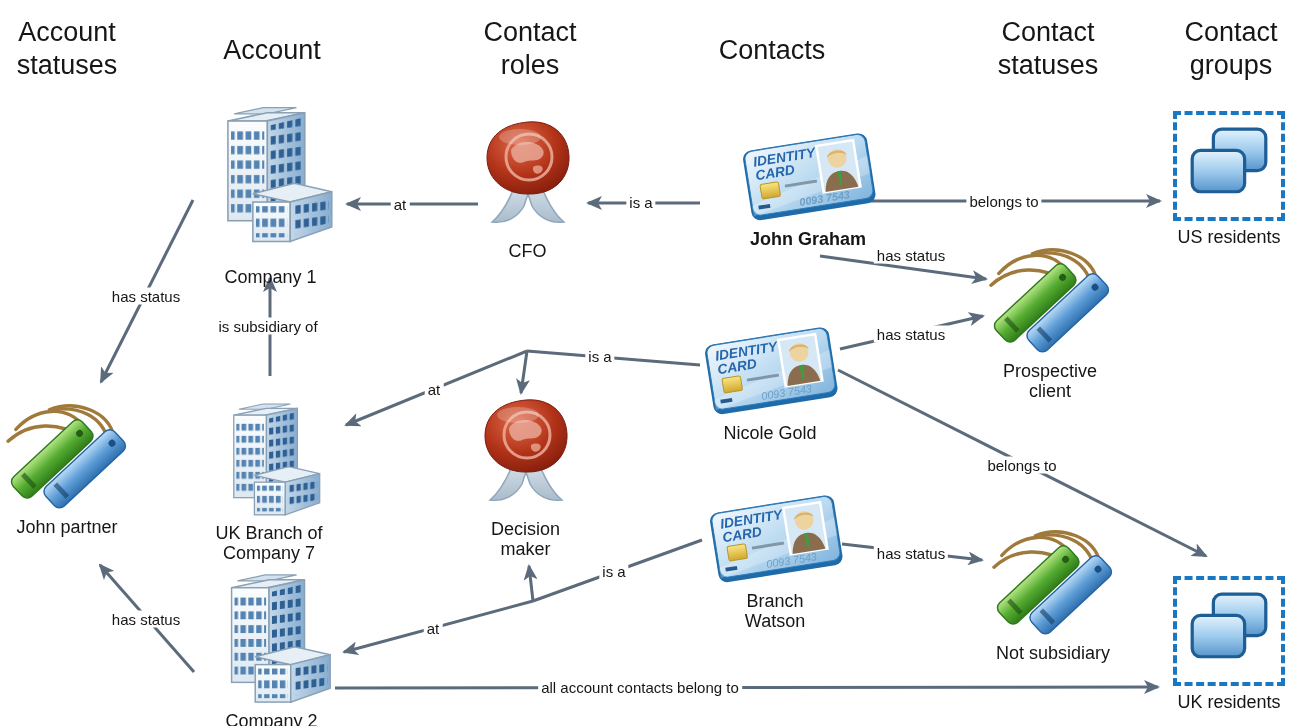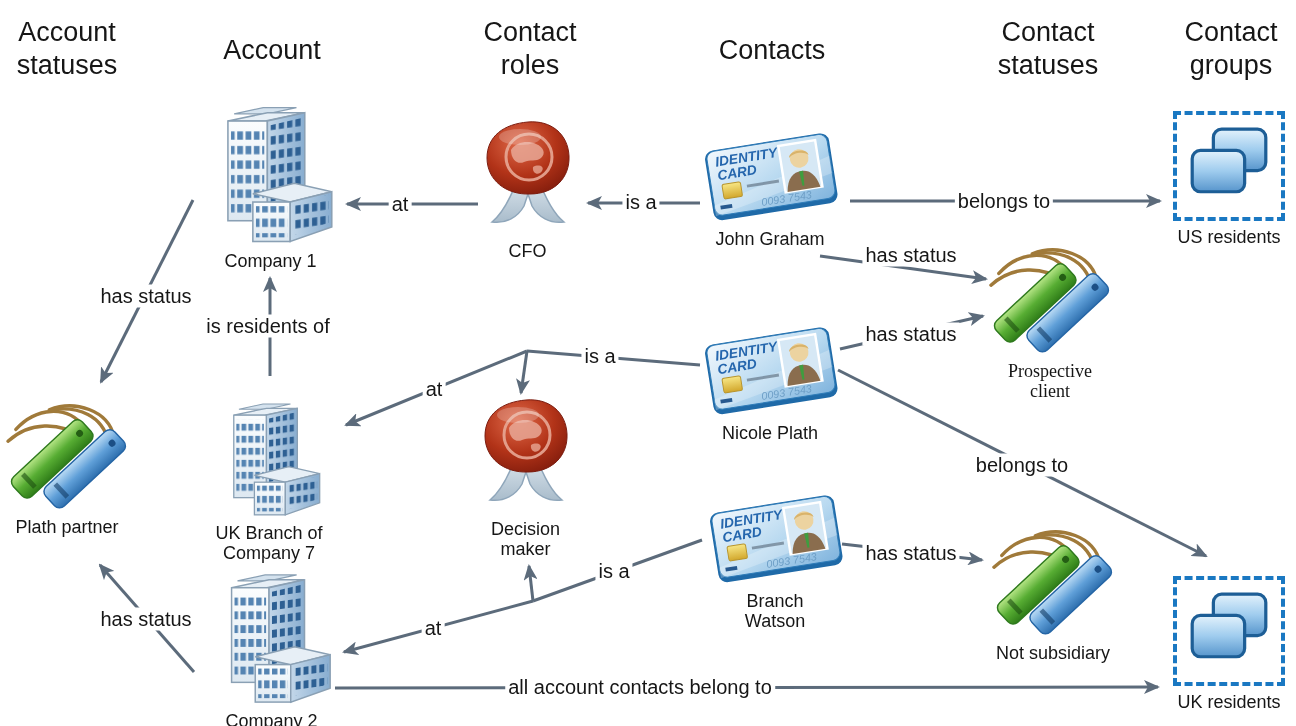--- a/index.html
+++ b/index.html
@@ -4,21 +4,21 @@
 <style>
   html,body{margin:0;padding:0;background:#fff;}
   .canvas{position:relative;width:1296px;height:726px;background:#fff;overflow:hidden;
           font-family:"Liberation Sans",sans-serif;color:#161616;margin-top:8px;}
   .edges{position:absolute;left:0;top:0;}
   .hdr{position:absolute;font-size:27px;line-height:1.22;text-align:center;color:#161616;}
   .node{position:absolute;display:flex;flex-direction:column;align-items:center;}
   .node svg.ic{display:block;}
   .nlbl{font-size:18px;line-height:20px;text-align:center;margin-top:3px;color:#161616;}
   .elbl{position:absolute;transform:translate(-50%,-50%);background:#fff;padding:0 3px;
-        font-size:20px;white-space:nowrap;color:#161616;}
+        font-size:15px;white-space:nowrap;color:#161616;}
   .groupbox{border:4px dashed #1a78c2;background:#fff;width:104px;height:102px;
             display:flex;align-items:center;justify-content:center;margin:0 auto;}
   .defs-holder{position:absolute;width:0;height:0;overflow:hidden;}
 </style>
 </head>
 <body>
 
 <div class="canvas">
 
   <svg class="defs-holder" aria-hidden="true">
@@ -169,83 +169,83 @@
     </g>
   </svg>
 
   <div class="hdr" style="left:-8px;top:8px;width:150px;">Account statuses</div>
   <div class="hdr" style="left:192px;top:26px;width:160px;">Account</div>
   <div class="hdr" style="left:460px;top:8px;width:140px;">Contact roles</div>
   <div class="hdr" style="left:973px;top:8px;width:150px;">Contact statuses</div>
   <div class="hdr" style="left:692px;top:26px;width:160px;">Contacts</div>
   <div class="hdr" style="left:1161px;top:8px;width:140px;">Contact groups</div>
 
-  <div class="node" style="left:193px;top:92px;width:155px;">
+  <div class="node" style="left:193px;top:92px;width:155px;gap:16px;">
     <svg class="ic" width="135" height="148" viewBox="0 0 130 142">
         <use href="#icon-building"></use>
       </svg>
     <div class="nlbl">Company 1</div>
   </div>
 
   <div class="node" style="left:465px;top:108px;width:125px;">
     <svg class="ic" width="100" height="122" viewBox="0 0 100 122">
         <use href="#icon-seal"></use>
       </svg>
     <div class="nlbl">CFO</div>
   </div>
 
-  <div class="node" style="left:690px;top:118px;width:160px;">
+  <div class="node" style="left:728px;top:118px;width:160px;font-weight:bold;">
     <svg class="ic" width="150" height="100" viewBox="0 0 150 102">
         <use href="#icon-card"></use>
       </svg>
     <div class="nlbl">John Graham</div>
   </div>
 
   <div class="node" style="left:1168px;top:103px;width:122px;">
     <div class="groupbox">
       <svg class="ic" width="92" height="92" viewBox="0 0 100 100">
           <use href="#icon-group"></use>
         </svg>
     </div>
     <div class="nlbl" style="margin-top:6px;text-align:center;">US residents</div>
   </div>
 
   <div class="node" style="left:-8px;top:386px;width:150px;">
     <svg class="ic" width="140" height="120" viewBox="0 0 140 122">
         <use href="#icon-tags"></use>
       </svg>
-    <div class="nlbl">Plath partner</div>
+    <div class="nlbl">John partner</div>
   </div>
 
   <div class="node" style="left:209px;top:390px;width:120px;">
     <svg class="ic" width="118" height="122" viewBox="0 0 130 142">
         <use href="#icon-building"></use>
       </svg>
     <div class="nlbl" style="width:112px;">UK Branch of Company 7</div>
   </div>
 
   <div class="node" style="left:463px;top:386px;width:125px;">
     <svg class="ic" width="100" height="122" viewBox="0 0 100 122">
         <use href="#icon-seal"></use>
       </svg>
     <div class="nlbl" style="width:82px;">Decision maker</div>
   </div>
 
   <div class="node" style="left:690px;top:312px;width:160px;">
     <svg class="ic" width="150" height="100" viewBox="0 0 150 102">
         <use href="#icon-card"></use>
       </svg>
-    <div class="nlbl">Nicole Plath</div>
+    <div class="nlbl">Nicole Gold</div>
   </div>
 
   <div class="node" style="left:975px;top:230px;width:150px;">
     <svg class="ic" width="140" height="120" viewBox="0 0 140 122">
         <use href="#icon-tags"></use>
       </svg>
-    <div class="nlbl" style="width:102px;font-family:Liberation Serif, serif;">Prospective client</div>
+    <div class="nlbl" style="width:102px;">Prospective client</div>
   </div>
 
   <div class="node" style="left:695px;top:480px;width:160px;">
     <svg class="ic" width="150" height="100" viewBox="0 0 150 102">
         <use href="#icon-card"></use>
       </svg>
     <div class="nlbl" style="width:72px;">Branch Watson</div>
   </div>
 
   <div class="node" style="left:978px;top:512px;width:150px;">
@@ -265,21 +265,21 @@
   <div class="node" style="left:1168px;top:568px;width:122px;">
     <div class="groupbox">
       <svg class="ic" width="92" height="92" viewBox="0 0 100 100">
           <use href="#icon-group"></use>
         </svg>
     </div>
     <div class="nlbl" style="margin-top:6px;">UK residents</div>
   </div>
 
   <div class="elbl" style="left:146px;top:288px;">has status</div>
-  <div class="elbl" style="left:268px;top:318px;">is residents of</div>
+  <div class="elbl" style="left:268px;top:318px;">is subsidiary of</div>
   <div class="elbl" style="left:400px;top:196px;">at</div>
   <div class="elbl" style="left:641px;top:194px;">is a</div>
   <div class="elbl" style="left:1004px;top:193px;">belongs to</div>
   <div class="elbl" style="left:911px;top:247px;">has status</div>
   <div class="elbl" style="left:911px;top:326px;">has status</div>
   <div class="elbl" style="left:600px;top:348px;">is a</div>
   <div class="elbl" style="left:434px;top:381px;">at</div>
   <div class="elbl" style="left:1022px;top:457px;">belongs to</div>
   <div class="elbl" style="left:614px;top:563px;">is a</div>
   <div class="elbl" style="left:433px;top:620px;">at</div>

